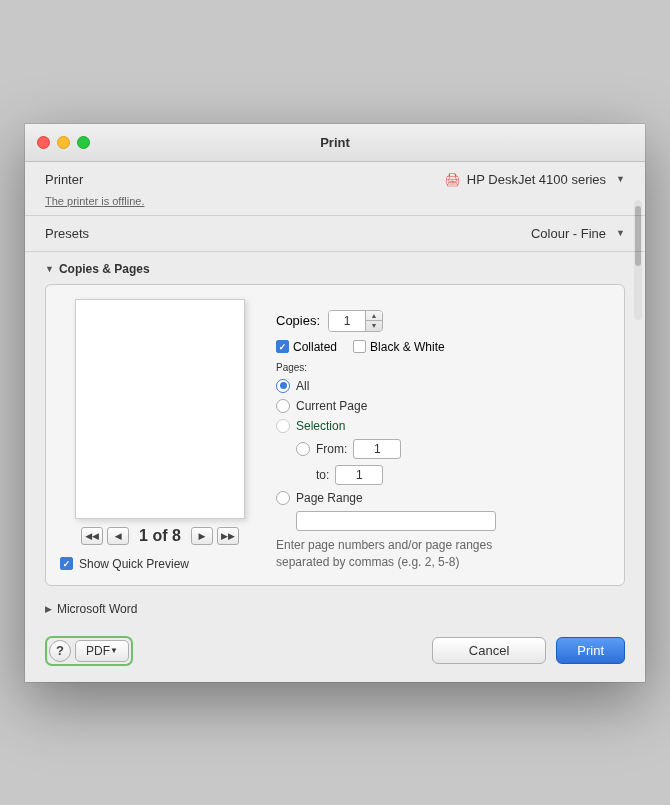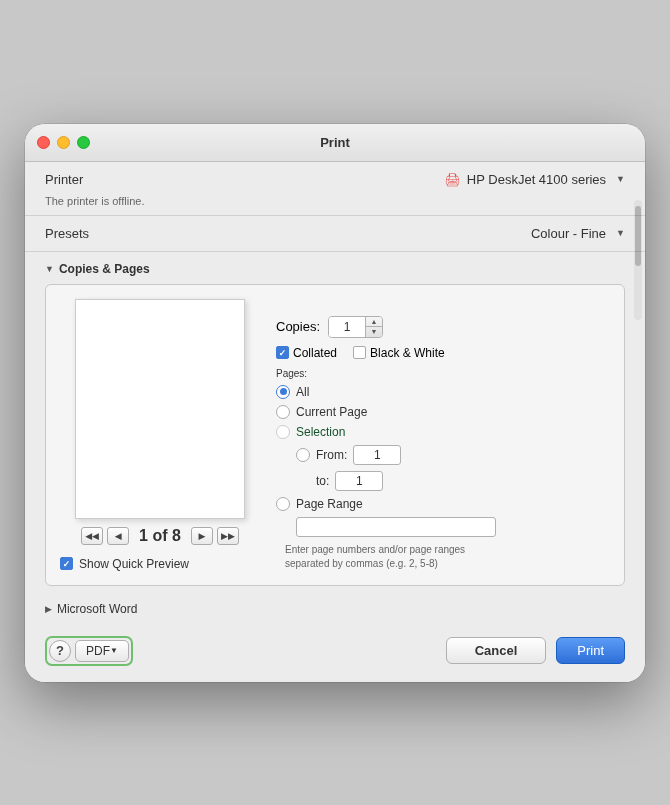--- a/index.html
+++ b/index.html
@@ -7,21 +7,21 @@
       background: #c8c8c8;
       display: flex;
       align-items: center;
       justify-content: center;
       min-height: 100vh;
       font-family: -apple-system, BlinkMacSystemFont, "Helvetica Neue", Arial, sans-serif;
     }
     .window {
       width: 620px;
       background: #ececec;
-      border-radius: 20px;
+      border-radius: 0;
       box-shadow: 0 20px 60px rgba(0,0,0,0.4), 0 0 0 0.5px rgba(0,0,0,0.2);
       overflow: hidden;
     }
     .titlebar {
       background: linear-gradient(to bottom, #f0f0f0, #e0e0e0);
       height: 38px;
       display: flex;
       align-items: center;
       justify-content: center;
       position: relative;
@@ -285,25 +285,24 @@
       border: 1px solid #b0b0b0;
       border-radius: 3px;
       background: white;
       font-size: 12px;
       color: #333;
       outline: none;
       padding: 0 4px;
       margin-left: 20px;
     }
     .hint-text {
-      font-size: 10px;
+      font-size: 12px;
       color: #666;
       line-height: 1.4;
       max-width: 220px;
-      margin-left: 9px;
     }
     .microsoft-word-row {
       display: flex;
       align-items: center;
       padding: 10px 20px;
       gap: 5px;
       font-size: 12px;
       color: #333;
       background: #ececec;
     }
@@ -350,28 +349,27 @@
       padding: 2px;
       display: flex;
       align-items: center;
       gap: 4px;
     }
     .footer-right {
       display: flex;
       gap: 10px;
     }
     .cancel-btn {
-      padding: 5px 28px;
+      padding: 5px 36px;
       background: linear-gradient(to bottom, #fff, #e8e8e8);
       border: 1px solid #b0b0b0;
       border-radius: 6px;
       font-size: 13px;
       color: #333;
       cursor: pointer;
-      font-weight: bold;
     }
     .print-btn {
       padding: 5px 20px;
       background: linear-gradient(to bottom, #5b9cf6, #2d6fd8);
       border: 1px solid #1a5fc0;
       border-radius: 6px;
       font-size: 13px;
       color: white;
       font-weight: 500;
       cursor: pointer;
@@ -387,21 +385,21 @@
     }
     .scrollbar-thumb {
       width: 6px;
       height: 60px;
       background: rgba(0,0,0,0.2);
       border-radius: 3px;
       margin: 0 auto;
       margin-top: 6px;
     }
     .window-inner { position: relative; }
-    .printer-row-sub { font-size: 11px; color: #666; padding: 2px 20px 8px 20px; background: #ececec; border-bottom: 1px solid #d0d0d0; }
+    .printer-row-sub { font-size: 11px; color: #666; padding: 2px 20px 8px 20px; background: #ececec; border-bottom: 1px solid #d0d0d0; text-decoration: underline; }
   </style>
 </head>
 <body>
 
 <div class="window">
   <div class="titlebar">
     <div class="traffic-lights">
       <div class="traffic-light tl-close"></div>
       <div class="traffic-light tl-minimize"></div>
       <div class="traffic-light tl-maximize"></div>

